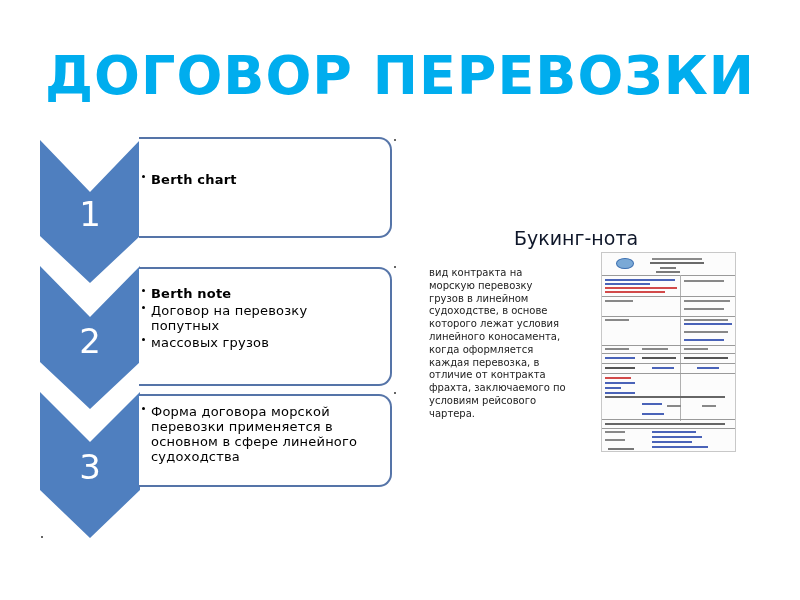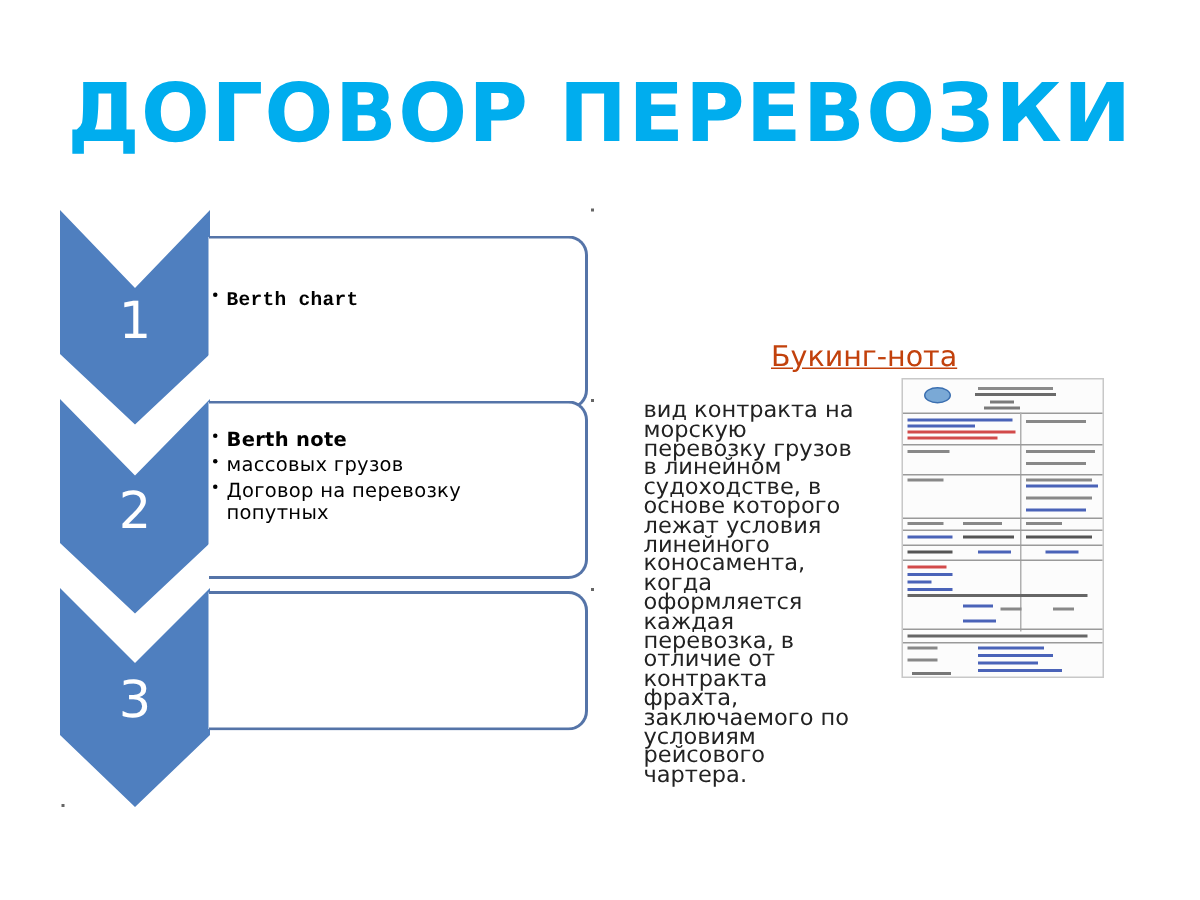--- a/index.html
+++ b/index.html
@@ -31,26 +31,25 @@
     .items li {
       position: relative; padding-left: 9px; font-size: 13px; line-height: 15px;
       color: #000000; margin-bottom: 2px; letter-spacing: 0.2px;
     }
     .items li::before {
       content: ""; position: absolute; left: 0; top: 3px; width: 3px; height: 3px;
       background: #000000; border-radius: 50%;
     }
     .items li.bold { font-weight: bold; }
     .side-title {
-      position: absolute; left: 514px; top: 226px; font-size: 19px; color: #c2410c;
+      position: absolute; left: 514px; top: 226px; font-size: 19px; color: #0f172a;
       line-height: 24px;
-      text-decoration: underline;
     }
     .side-text {
-      position: absolute; left: 429px; top: 267px; width: 140px; font-size: 15px;
+      position: absolute; left: 429px; top: 267px; width: 140px; font-size: 10px;
       line-height: 12.8px; color: #222;
     }
     .doc {
       position: absolute; left: 601px; top: 252px; width: 135px; height: 200px;
       border: 1px solid #c8c8c8; background: #fcfcfc; box-sizing: border-box;
       overflow: hidden;
     }
     .doc .logo {
       position: absolute; left: 14px; top: 5px; width: 16px; height: 9px;
       border-radius: 50%; background: #7aa9d6; border: 1px solid #3b6fb0;
@@ -65,50 +64,51 @@
 
 <div>
   <div class="title">ДОГОВОР ПЕРЕВОЗКИ</div>
 
   <div class="chev" style="top:140px;height:145px;">
     <svg width="100" height="145" viewBox="0 0 100 145">
       <polygon points="0,0 50,52 100,0 100,96 50,143 0,96" fill="#4f7fbf"></polygon>
     </svg>
     <div class="chev-num" style="top:54px;">1</div>
   </div>
-  <div class="box" style="top:157px;height:116px;font-family:Liberation Mono, monospace;">
+  <div class="box" style="top:137px;height:101px;">
     <ul class="items" style="top:33px;">
       <li class="bold">Berth chart</li>
     </ul>
   </div>
   <div class="dot" style="left:394px;top:139px;"></div>
 
   <div class="chev" style="top:266px;height:145px;">
     <svg width="100" height="145" viewBox="0 0 100 145">
       <polygon points="0,0 50,51 100,0 100,96 50,143 0,96" fill="#4f7fbf"></polygon>
     </svg>
     <div class="chev-num" style="top:55px;">2</div>
   </div>
   <div class="box" style="top:267px;height:119px;">
     <ul class="items" style="top:17px;">
       <li class="bold">Berth note</li>
+      <li style="width:170px;">Договор на перевозку попутных</li>
       <li>массовых грузов</li>
-      <li style="width:170px;">Договор на перевозку попутных</li>
     </ul>
   </div>
   <div class="dot" style="left:394px;top:266px;"></div>
 
   <div class="chev" style="top:392px;height:147px;">
     <svg width="100" height="147" viewBox="0 0 100 147">
       <polygon points="0,0 50,50 100,0 100,98 50,146 0,98" fill="#4f7fbf"></polygon>
     </svg>
     <div class="chev-num" style="top:55px;">3</div>
   </div>
   <div class="box" style="top:394px;height:93px;">
     <ul class="items" style="top:8px;">
+      <li style="width:225px;">Форма договора морской перевозки применяется в основном в сфере линейного судоходства</li>
     </ul>
   </div>
   <div class="dot" style="left:394px;top:392px;"></div>
   <div class="dot" style="left:41px;top:536px;"></div>
 
   <div class="side-title">Букинг-нота</div>
   <div class="side-text">вид контракта на морскую перевозку грузов в линейном судоходстве, в основе которого лежат условия линейного коносамента, когда оформляется каждая перевозка, в отличие от контракта фрахта, заключаемого по условиям рейсового чартера.</div>
 
   <div class="doc">
     <div class="logo"></div>

